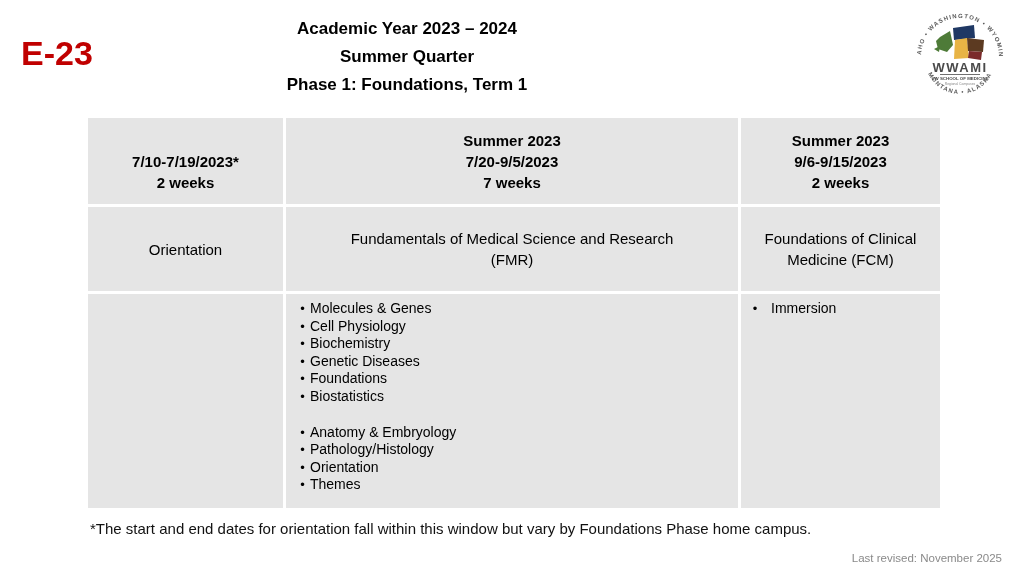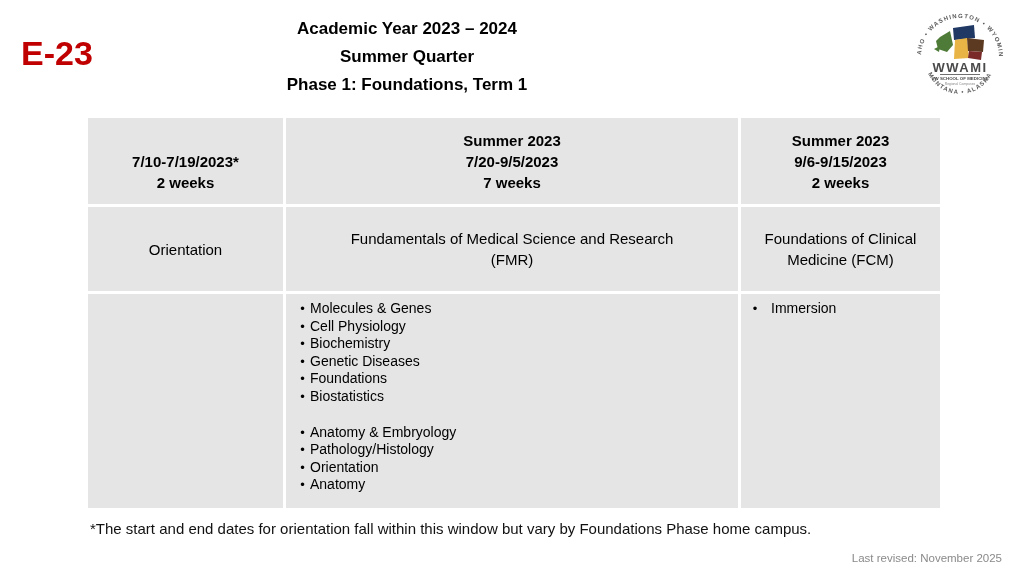--- a/index.html
+++ b/index.html
@@ -156,21 +156,21 @@
           <div class="bullet-item">
             <span class="bullet">•</span>
             <span>Pathology/Histology</span>
           </div>
           <div class="bullet-item">
             <span class="bullet">•</span>
             <span>Orientation</span>
           </div>
           <div class="bullet-item">
             <span class="bullet">•</span>
-            <span>Anatomy</span>
+            <span>Themes</span>
           </div>
         </div>
     </div>
     <div class="cell detail-cell col3-list">
       <div>
           <div class="bullet-item">
             <span class="bullet">•</span>
             <span>Immersion</span>
           </div>
         </div>

